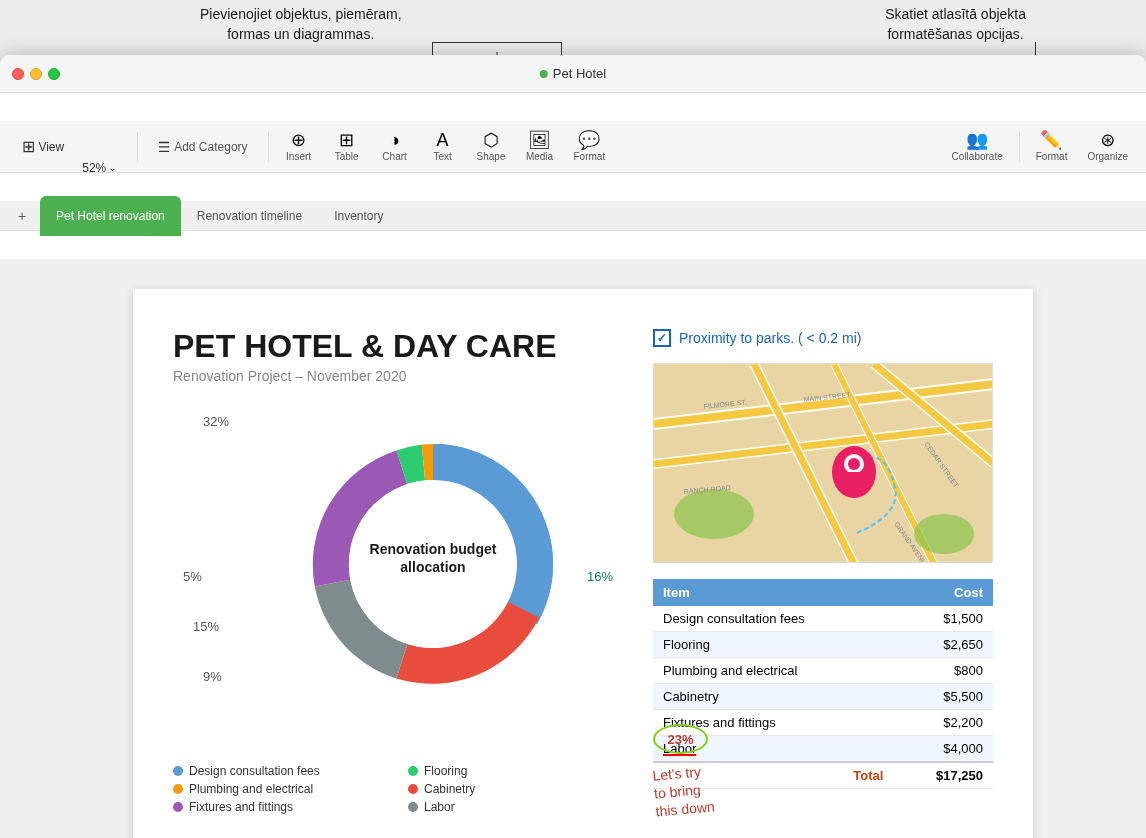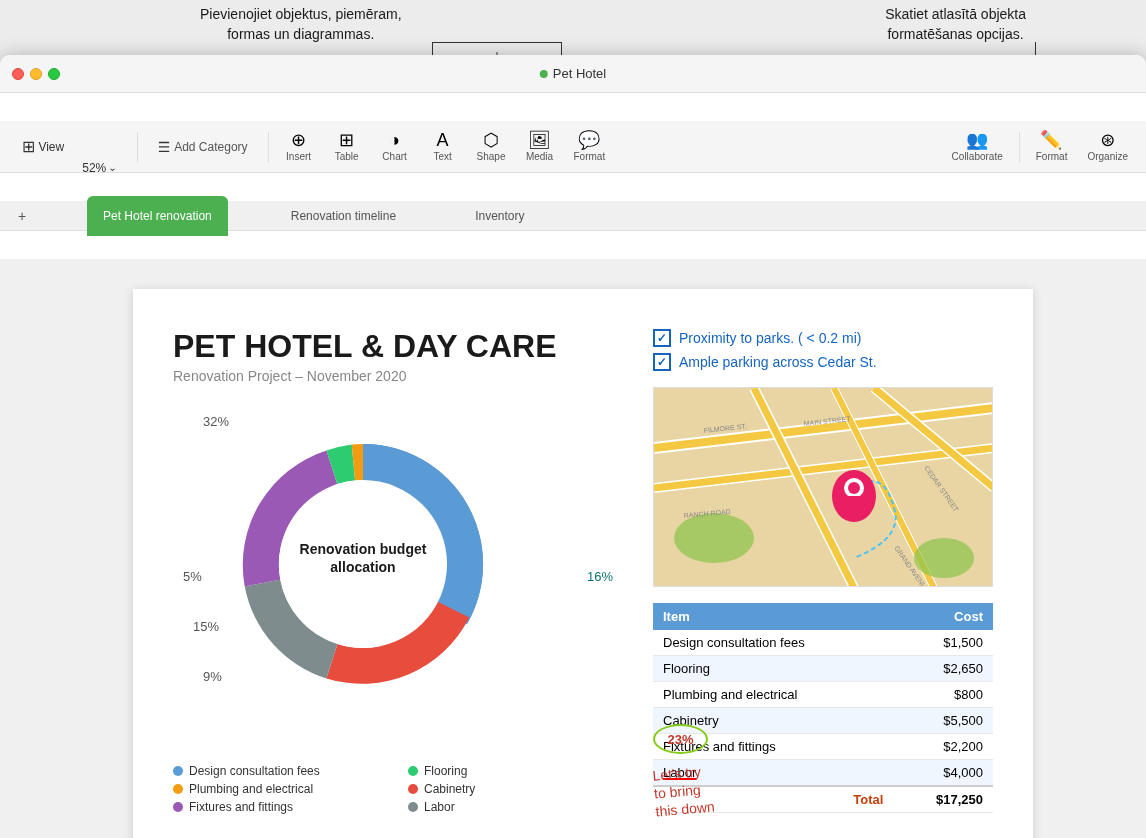--- a/index.html
+++ b/index.html
@@ -129,21 +129,20 @@
       margin-right: 8px;
     }
     .tab {
       height: 40px;
       padding: 0 16px;
       display: flex; align-items: center;
       font-size: 12px;
       border-radius: 6px 6px 0 0;
       cursor: pointer;
       white-space: nowrap;
-      margin-left: 47px;
     }
     .tab.active {
       background: #4caf50;
       color: white;
       font-weight: 500;
     }
     .tab.inactive {
       color: #555;
     }
 
@@ -196,20 +195,21 @@
     .doc-subtitle {
       font-size: 14px;
       color: #888;
       margin-bottom: 20px;
     }
 
     
     .chart-container {
       position: relative;
       margin-bottom: 20px;
+      text-align: right;
     }
 
     
     .legend {
       display: grid;
       grid-template-columns: 1fr 1fr;
       gap: 4px 20px;
       font-size: 12px;
       color: #333;
       margin-top: 10px;
@@ -545,24 +545,20 @@
             </div>
           </div>
 
           <div class="doc-right">
 
             <div class="checkbox-section">
               <div class="checkbox-row">
                 <div class="checkbox-box checked"></div>
                 <span>Proximity to parks. ( &lt; 0.2 mi)</span>
               </div>
-              <div class="checkbox-row">
-                <div class="checkbox-box checked"></div>
-                <span>Ample parking across  Cedar St.</span>
-              </div>
             </div>
 
             <div class="map-container">
               <svg width="340" height="200" viewBox="0 0 340 200">
 
                 <rect width="340" height="200" fill="#e8d5a3"></rect>
 
                 <line x1="0" y1="60" x2="340" y2="20" stroke="#fff" stroke-width="12"></line>
                 <line x1="0" y1="60" x2="340" y2="20" stroke="#f5c842" stroke-width="8"></line>
                 <line x1="0" y1="100" x2="340" y2="60" stroke="#fff" stroke-width="10"></line>

